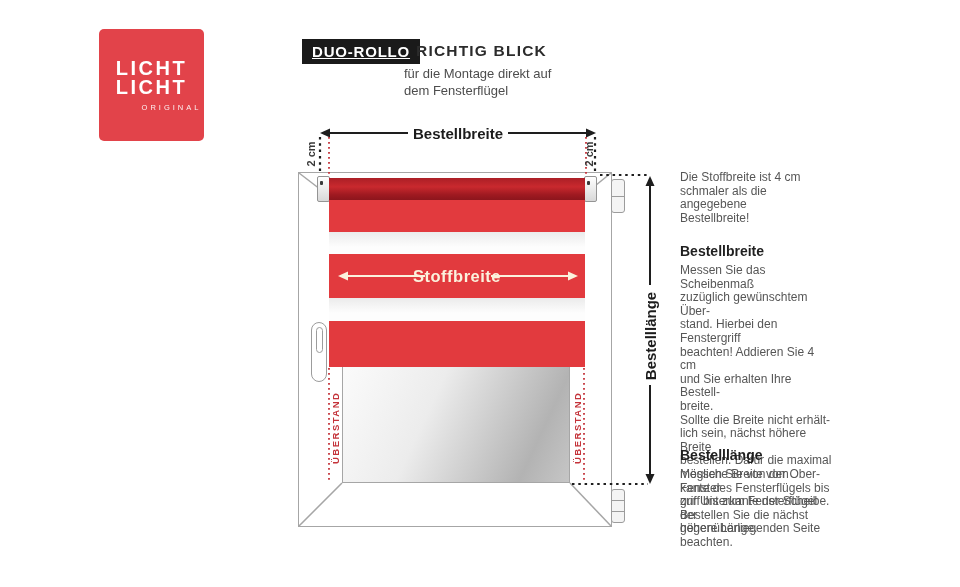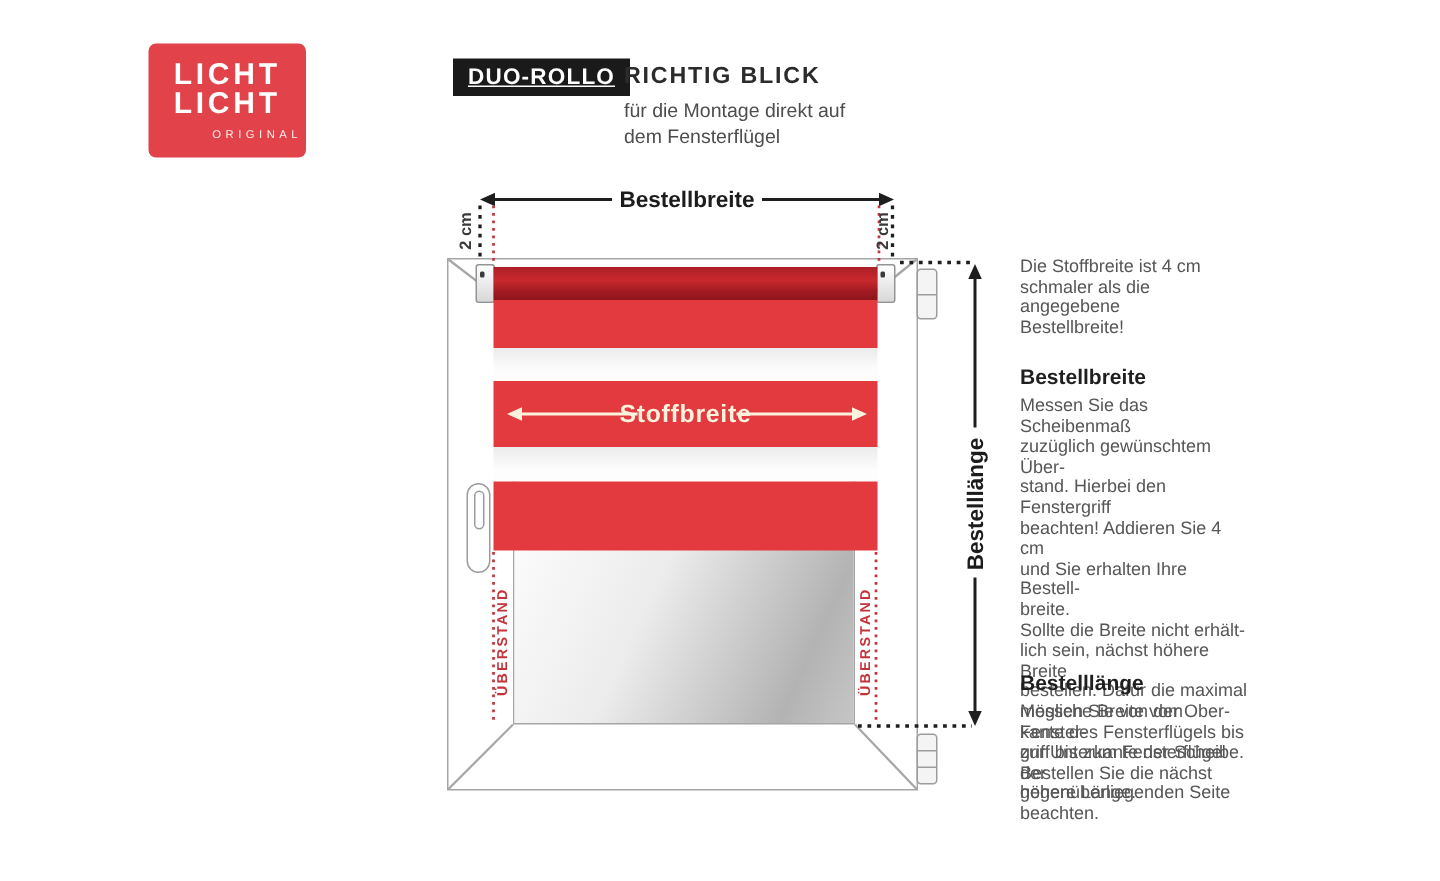--- a/index.html
+++ b/index.html
@@ -5,34 +5,34 @@
   html,body{margin:0;padding:0;}
   body{
     width:960px;height:587px;position:relative;background:#ffffff;
     font-family:"Liberation Sans", sans-serif;overflow:hidden;
     -webkit-font-smoothing:antialiased;
   }
   .abs{position:absolute;}
 
   
   .logo{
-    left:99px;top:29px;width:105px;height:76px;background:#e2434a;border-radius:5px;
+    left:99px;top:29px;width:105px;height:112px;background:#e2434a;border-radius:5px;
     display:flex;flex-direction:column;align-items:center;justify-content:center;
     color:#ffffff;text-align:left;
   }
   .logo .word{font-size:20px;font-weight:bold;letter-spacing:2.5px;line-height:19px;}
   .logo .tagline{font-size:7.5px;letter-spacing:3px;margin-top:6px;color:rgba(255,255,255,.92);margin-left:40px;}
 
   
   .badge{
     left:302px;top:39px;background:#1a1a1a;color:#ffffff;
     font-size:15px;font-weight:bold;letter-spacing:0.8px;padding:4px 10px;text-decoration:underline;
   }
   .main-title{left:416px;top:42px;font-size:15.5px;font-weight:bold;letter-spacing:1.2px;color:#2b2b2b;}
-  .subtitle{left:416px;top:65px;font-size:13px;line-height:17px;color:#4d4d4d;white-space:pre-line;}
+  .subtitle{left:404px;top:65px;font-size:13px;line-height:17px;color:#4d4d4d;white-space:pre-line;}
 
   
   .win-outer{left:298px;top:172px;width:314px;height:355px;border:1.5px solid #a6a6a6;background:#ffffff;box-sizing:border-box;}
   .win-inner{left:342px;top:205px;width:228px;height:278px;border:1.5px solid #a6a6a6;background:#fcfcfc;box-sizing:border-box;}
   .glass{position:absolute;left:0;right:0;bottom:0;height:116px;
     background:linear-gradient(115deg,#fbfbfb 0%,#ececec 38%,#b3b3b3 82%,#c6c6c6 100%);}
   svg.layer{position:absolute;left:280px;top:120px;width:400px;height:420px;}
 
   
   .handle-outer{left:311px;top:322px;width:16px;height:60px;border:1.5px solid #9c9c9c;border-radius:8px;background:#ffffff;box-sizing:border-box;}

